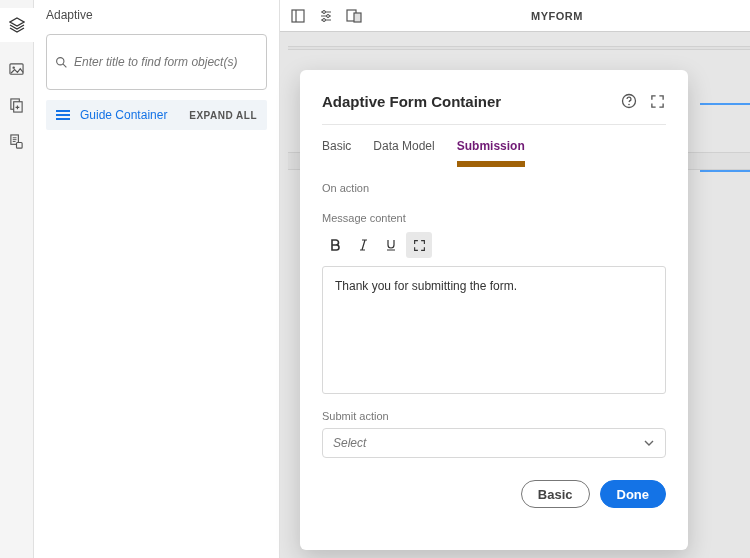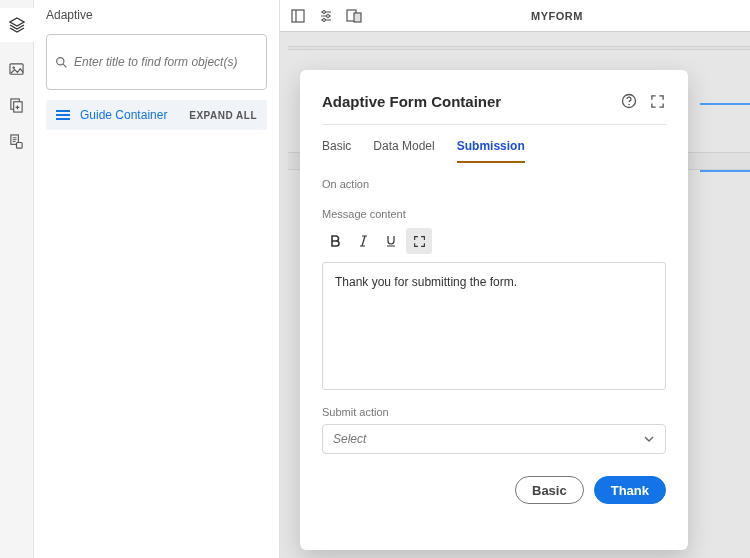--- a/index.html
+++ b/index.html
@@ -57,21 +57,21 @@
     background: #fff; border-radius: 6px; box-shadow: 0 8px 24px rgba(0,0,0,0.18);
     display: flex; flex-direction: column; padding: 22px 22px 16px;
   }
   .modal-head { display:flex; align-items:center; }
   .modal-title { font-size: 15px; font-weight: 700; color: #2c2c2c; flex:1; }
   .modal-head .ic { width:18px; height:18px; margin-left:10px; display:flex; align-items:center; justify-content:center; }
   .divider { height:1px; background:#e6e6e6; margin-top:14px; }
 
   .tabs { display:flex; gap:22px; margin-top:14px; border-bottom:1px solid transparent; }
   .tab { font-size:12px; color:#555; padding-bottom:8px; cursor:pointer; }
-  .tab.active { color:#1d4ed8; font-weight:600; border-bottom:2px solid #a16207; }
+  .tab.active { color:#701a75; font-weight:600; border-bottom:6px solid #a16207; }
 
   .section-label { font-size:11px; color:#777; margin-top:14px; }
   .radios { display:flex; gap:24px; margin-top:10px; align-items:center; }
   .radio { display:flex; align-items:center; gap:6px; font-size:12px; color:#333; }
   .radio .circ { width:13px; height:13px; border:1px solid #888; border-radius:50%; display:flex; align-items:center; justify-content:center;}
   .radio.sel .circ { border-color:#1473e6; }
   .radio.sel .dot { width:7px; height:7px; background:#1473e6; border-radius:50%; }
 
   .toolbar { display:flex; gap:2px; margin-top:8px; }
   .tbtn { width:26px; height:26px; display:flex; align-items:center; justify-content:center; border-radius:3px;}
@@ -240,16 +240,16 @@
           <path d="M2 4 L6 8 L10 4" fill="none" stroke="#666" stroke-width="1.4"></path>
         </svg>
       </span>
   </div>
 
   <div class="footer">
     <div class="btn cancel">
         <span>Basic</span>
       </div>
     <div class="btn done">
-        <span>Thank</span>
+        <span>Done</span>
       </div>
   </div>
 </div>
 
 </body></html>

